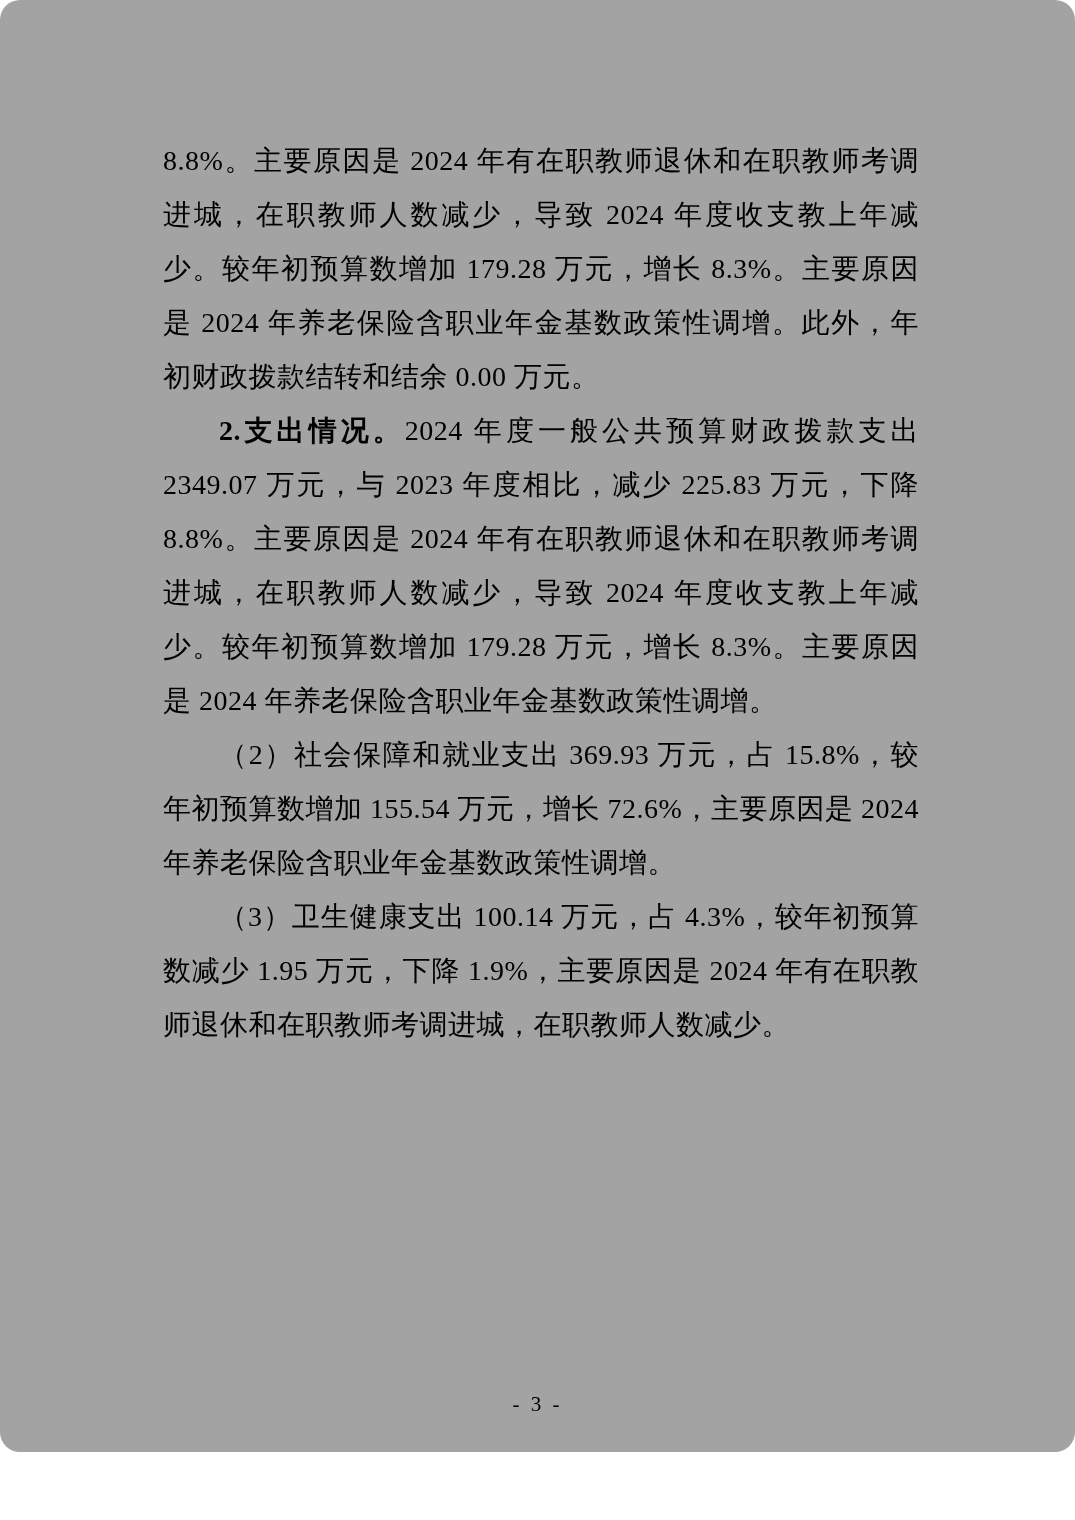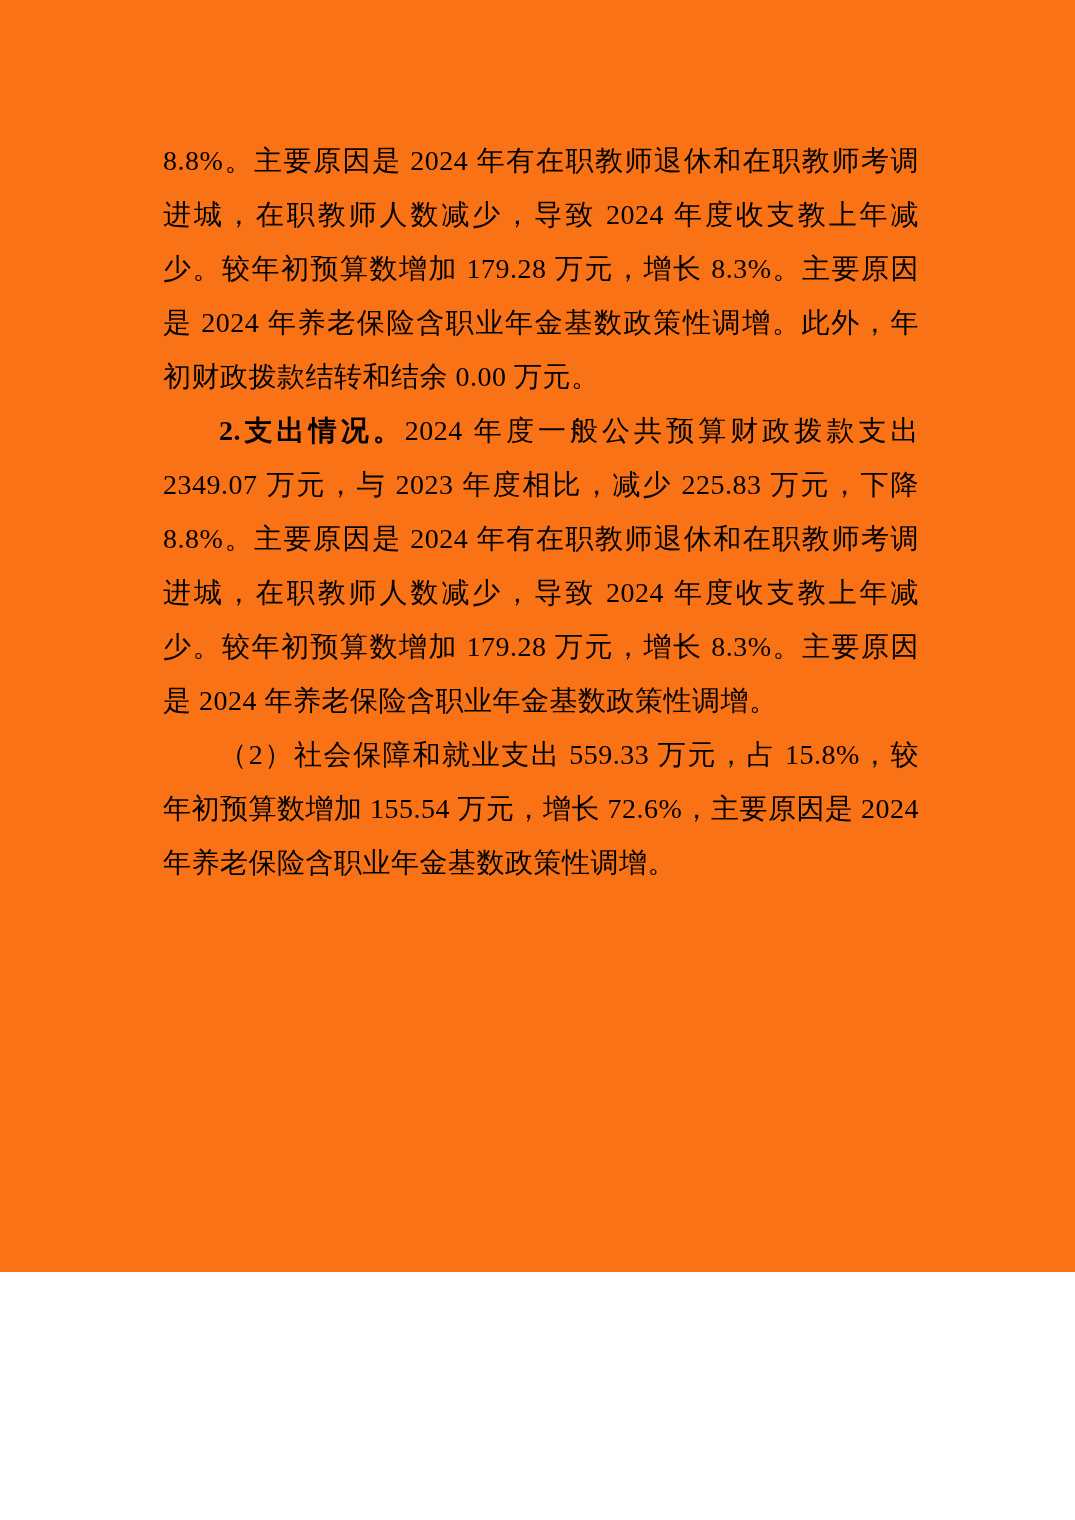--- a/index.html
+++ b/index.html
@@ -3,25 +3,26 @@
 <meta charset="utf-8">
 <style>
   html, body {
     margin: 0;
     padding: 0;
     background: #ffffff;
   }
   .page {
     position: relative;
     width: 1075px;
-    height: 1272px;
-    background: #f97316;
+    height: 1452px;
+    background: #a3a3a3;
     color: #000000;
     font-family: "Liberation Serif", "DejaVu Serif", serif;
     overflow: hidden;
+    border-radius: 20px;
   }
   .content {
     position: absolute;
     left: 163px;
     top: 134px;
     width: 756px;
     font-size: 28px;
     line-height: 54px;
     text-align: justify;
     text-justify: inter-ideograph;
@@ -54,20 +55,21 @@
 <div class="page">
 
   <div class="content">
 
     <p>8.8%。主要原因是 2024 年有在职教师退休和在职教师考调进城，在职教师人数减少，导致 2024 年度收支教上年减少。较年初预算数增加 179.28 万元，增长 8.3%。主要原因是 2024 年养老保险含职业年金基数政策性调增。此外，年初财政拨款结转和结余 0.00 万元。</p>
 
     <p class="indent"><span class="bold-lead">2.支出情况。</span><span>2024 年度一般公共预算财政拨款支出 2349.07 万元，与 2023 年度相比，减少 225.83 万元，下降 8.8%。主要原因是 2024 年有在职教师退休和在职教师考调进城，在职教师人数减少，导致 2024 年度收支教上年减少。较年初预算数增加 179.28 万元，增长 8.3%。主要原因是 2024 年养老保险含职业年金基数政策性调增。</span></p>
 
 
 
-    <p class="indent">（2）社会保障和就业支出 559.33 万元，占 15.8%，较年初预算数增加 155.54 万元，增长 72.6%，主要原因是 2024 年养老保险含职业年金基数政策性调增。</p>
+    <p class="indent">（2）社会保障和就业支出 369.93 万元，占 15.8%，较年初预算数增加 155.54 万元，增长 72.6%，主要原因是 2024 年养老保险含职业年金基数政策性调增。</p>
 
+    <p class="indent">（3）卫生健康支出 100.14 万元，占 4.3%，较年初预算数减少 1.95 万元，下降 1.9%，主要原因是 2024 年有在职教师退休和在职教师考调进城，在职教师人数减少。</p>
 
   </div>
 
   <div class="footer">- 3 -</div>
 
 </div>
 
 </body></html>

